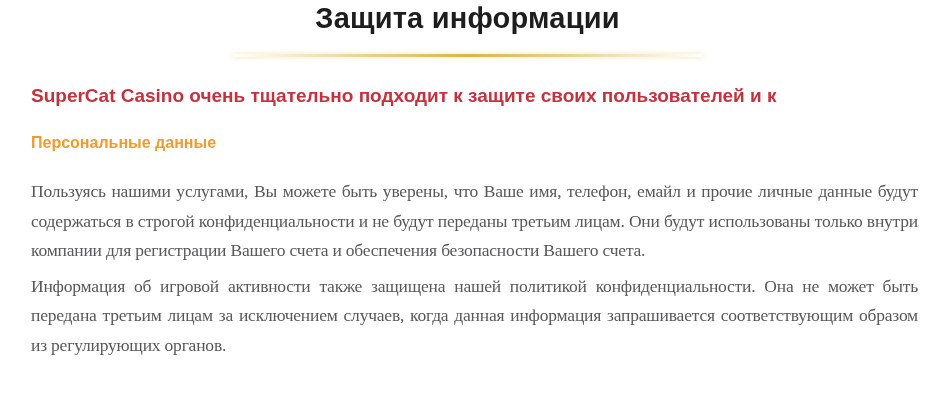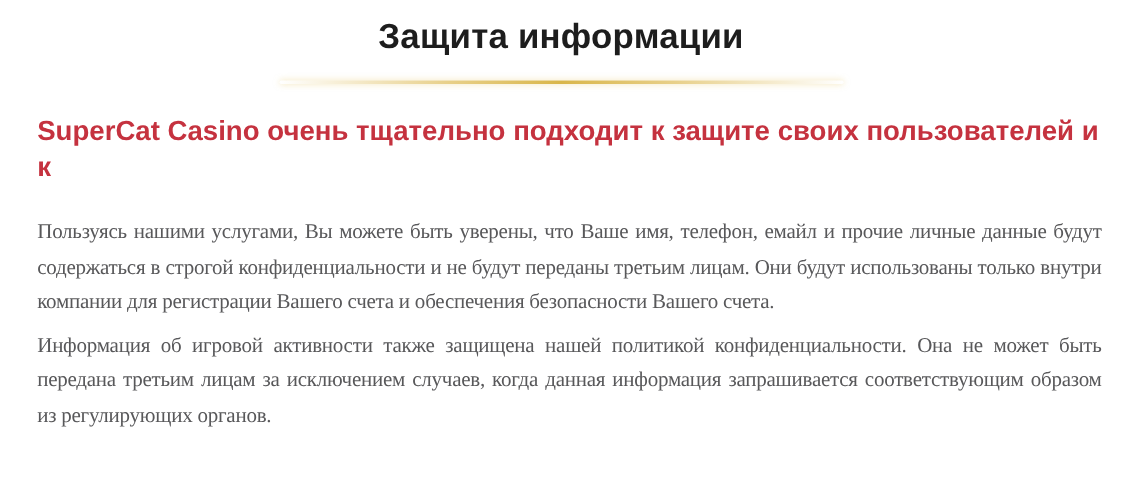--- a/index.html
+++ b/index.html
@@ -12,21 +12,21 @@
     font-family: "Liberation Sans", sans-serif;
   }
   .page {
     position: relative;
     width: 935px;
     height: 400px;
     background: #ffffff;
   }
   .page-title {
     margin: 0;
-    padding-top: 13px;
+    padding-top: 0;
     text-align: center;
     font-size: 29px;
     line-height: 37px;
     font-weight: bold;
     color: #1d1d1d;
     letter-spacing: 0.2px;
   }
   .title-divider {
     width: 470px;
     height: 3px;
@@ -40,21 +40,21 @@
       rgba(219,182,74,0.65) 70%,
       rgba(219,182,74,0.22) 90%,
       rgba(219,182,74,0) 100%);
     box-shadow: 0 0 5px rgba(231,203,110,0.55);
   }
   .content {
     margin: 0 17px 0 31px;
   }
   .lead-paragraph {
     margin: 24px 0 0;
-    font-size: 23px;
+    font-size: 19px;
     line-height: 30px;
     font-weight: bold;
     color: #c5323f;
   }
   .lead-line { display: block; }
   .section-heading {
     margin: 22px 0 0;
     font-size: 16px;
     line-height: 20px;
     font-weight: bold;
@@ -79,19 +79,20 @@
   <h1 class="page-title">Защита информации</h1>
 
   <div class="title-divider"></div>
 
   <div class="content">
 
     <p class="lead-paragraph">
       <span class="lead-line">SuperCat Casino очень тщательно подходит к защите своих пользователей и к</span>
     </p>
 
+    <h2 class="section-heading">Персональные данные</h2>
 
     <p class="body-paragraph first">Пользуясь нашими услугами, Вы можете быть уверены, что Ваше имя, телефон, емайл и прочие личные данные будут содержаться в строгой конфиденциальности и не будут переданы третьим лицам. Они будут использованы только внутри компании для регистрации Вашего счета и обеспечения безопасности Вашего счета.</p>
 
     <p class="body-paragraph second">Информация об игровой активности также защищена нашей политикой конфиденциальности. Она не может быть передана третьим лицам за исключением случаев, когда данная информация запрашивается соответствующим образом из регулирующих органов.</p>
 
   </div>
 </div>
 
 </body></html>

